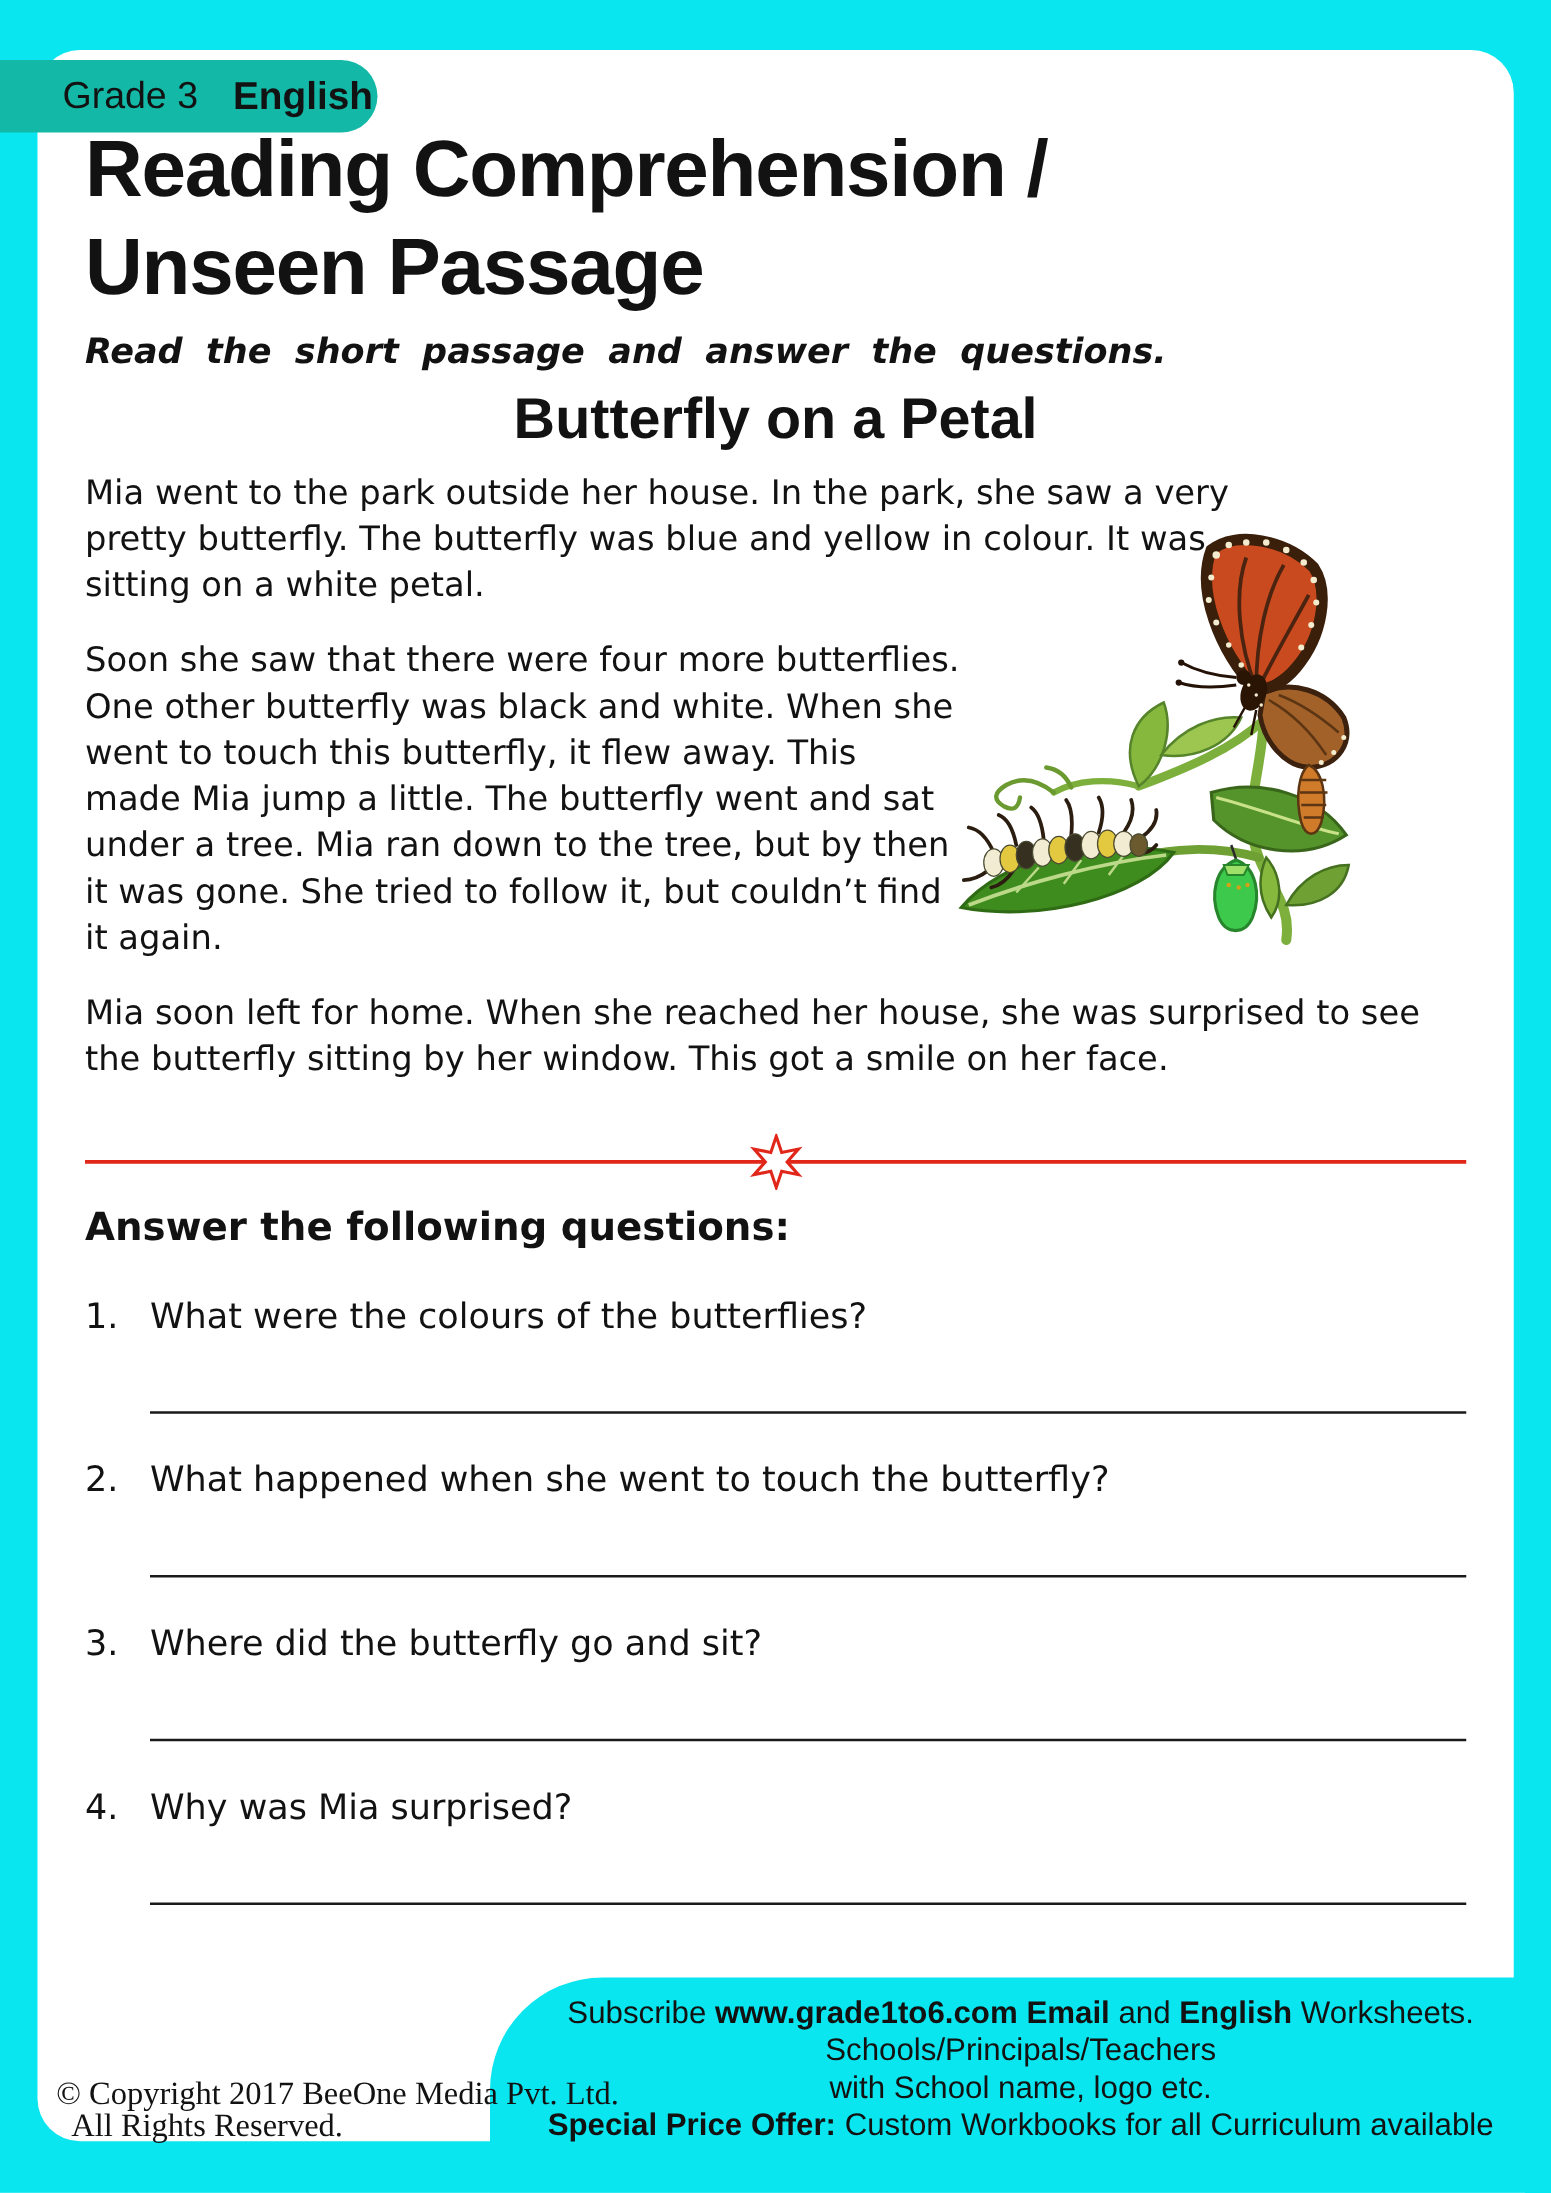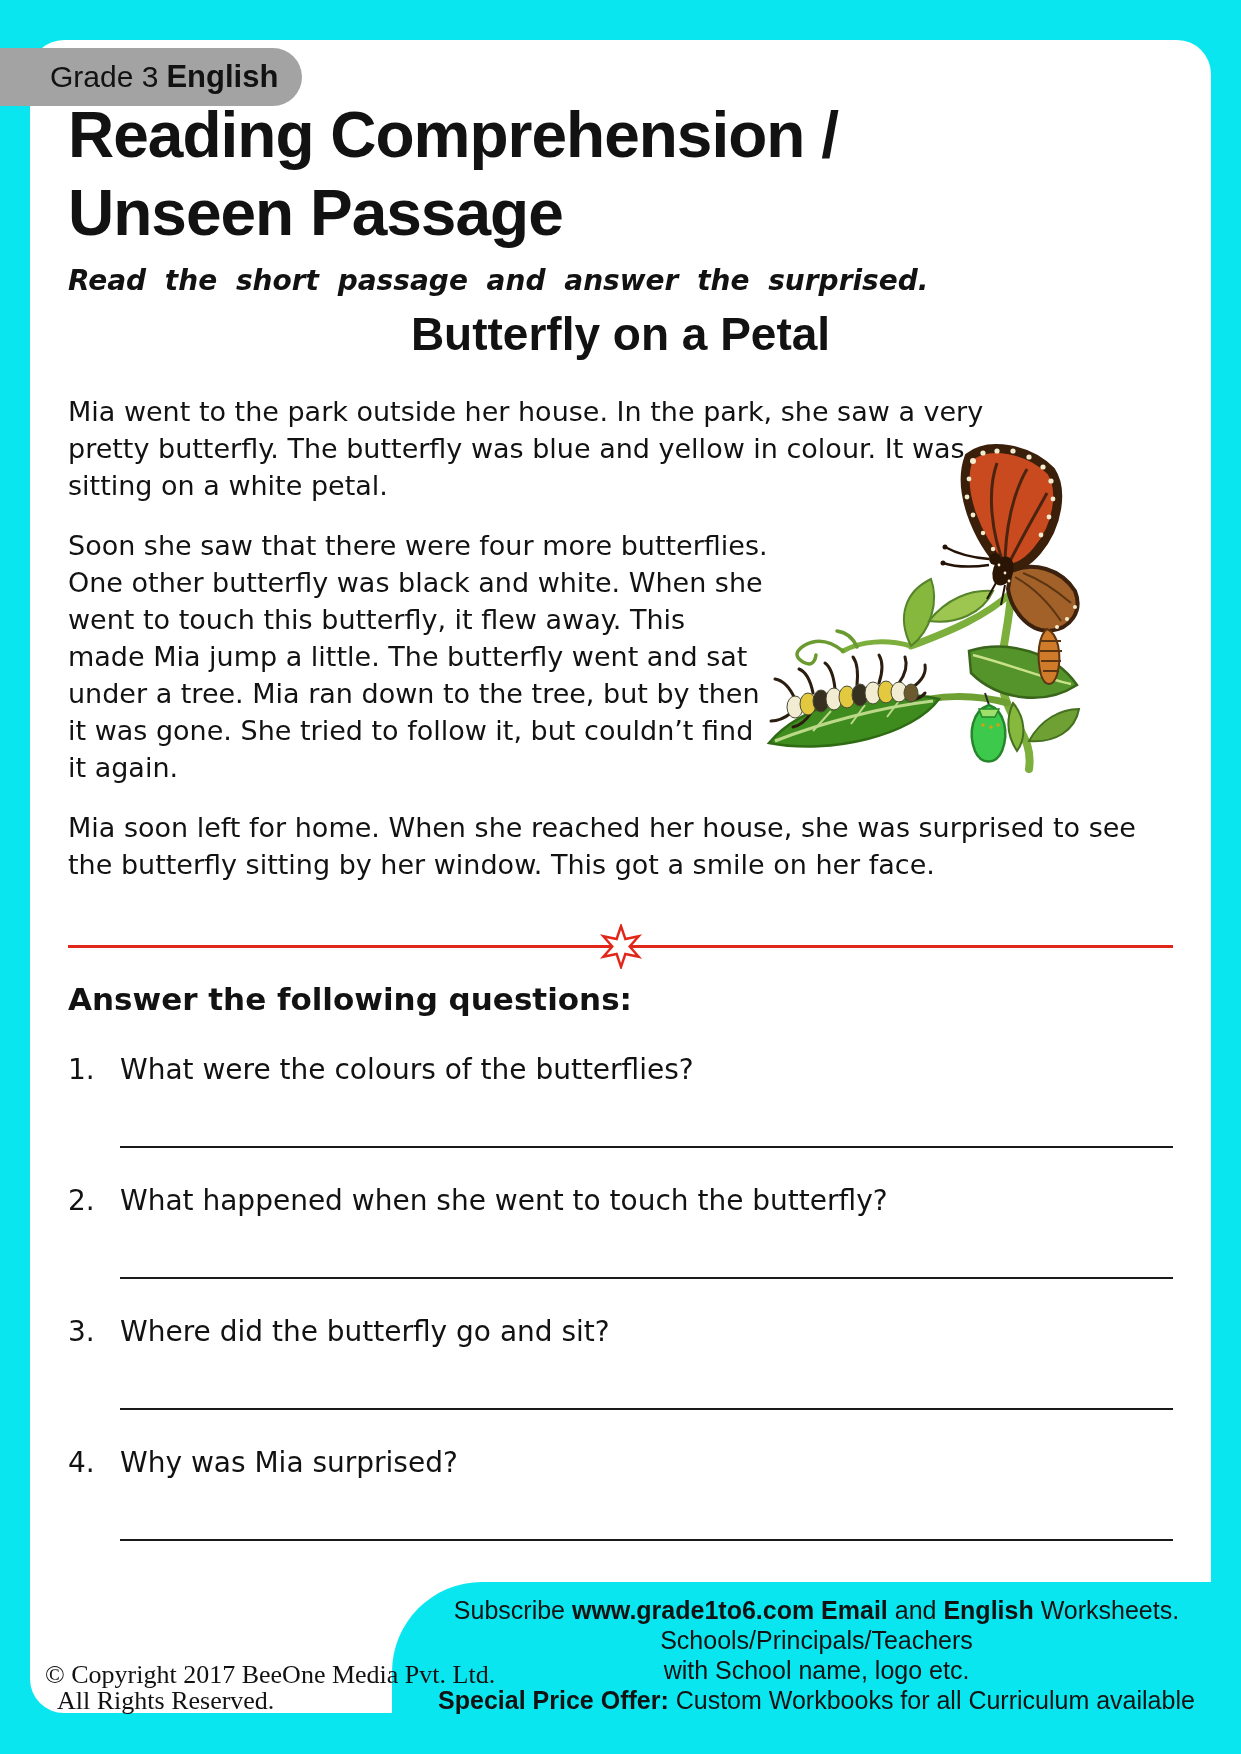--- a/index.html
+++ b/index.html
@@ -13,22 +13,22 @@
   }
   .card{
     position:absolute;left:30px;top:40px;width:1181px;height:1673px;
     background:#ffffff;border-radius:34px;
     box-sizing:border-box;
     padding:0 38px;
   }
   
   .badge{
     position:absolute;left:0;top:48px;height:58px;width:302px;
-    background:#a3a3a3;border-radius:0 29px 29px 0;
-    display:flex;align-items:center;gap:8px;
+    background:#14b8a6;border-radius:0 29px 29px 0;
+    display:flex;align-items:center;gap:28px;
     padding-left:50px;box-sizing:border-box;
     font-family:"Liberation Sans",sans-serif;
   }
   .badge .grade{font-size:30px;font-weight:400;}
   .badge .subject{font-size:31px;font-weight:700;}
   
   .title{
     margin-top:56px;
     text-align:left;
     font-family:"Liberation Sans",sans-serif;
@@ -41,21 +41,21 @@
     font-size:28px;font-weight:700;font-style:italic;
     word-spacing:9px;
   }
   .passage-title{
     margin-top:10px;
     text-align:center;
     font-family:"Liberation Sans",sans-serif;
     font-weight:700;font-size:46px;
   }
   
-  .passage{position:relative;margin-top:32px;font-size:27px;line-height:37px;}
+  .passage{position:relative;margin-top:15px;font-size:27px;line-height:37px;}
   .passage p{margin:0 0 23px 0;}
   .passage p.p1{width:960px;}
   .passage p.p2{width:700px;}
   .passage p.p3{width:1070px;margin-bottom:0;}
   .illustration{
     position:absolute;top:48px;right:90px;width:322px;height:332px;
   }
   
   .divider{position:relative;margin-top:40px;height:46px;}
   .divider-line{
@@ -100,21 +100,21 @@
 <body>
 
 <div class="page">
   <div class="card">
 
     <div class="title">
       <div>Reading Comprehension /</div>
       <div>Unseen Passage</div>
     </div>
 
-    <div class="instruction">Read the short passage and answer the surprised.</div>
+    <div class="instruction">Read the short passage and answer the questions.</div>
 
     <div class="passage-title">Butterfly on a Petal</div>
 
     <div class="passage">
       <svg class="illustration" viewBox="0 0 322 332" xmlns="http://www.w3.org/2000/svg">
 
         <path d="M150 205 C 190 190, 225 175, 250 152" fill="none" stroke="#7daf3c" stroke-width="7" stroke-linecap="round"></path>
         <path d="M250 152 C 248 195, 232 228, 246 262 C 256 288, 272 300, 268 328" fill="none" stroke="#7daf3c" stroke-width="8" stroke-linecap="round"></path>
         <path d="M246 262 C 210 252, 175 255, 150 262" fill="none" stroke="#6fa034" stroke-width="7" stroke-linecap="round"></path>
         <path d="M150 205 C 125 198, 100 200, 82 210" fill="none" stroke="#7daf3c" stroke-width="5" stroke-linecap="round"></path>

